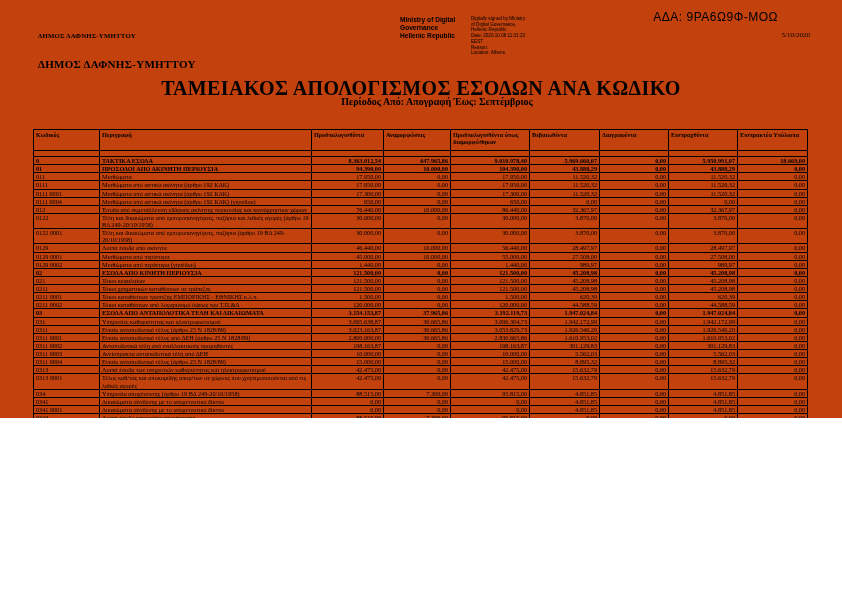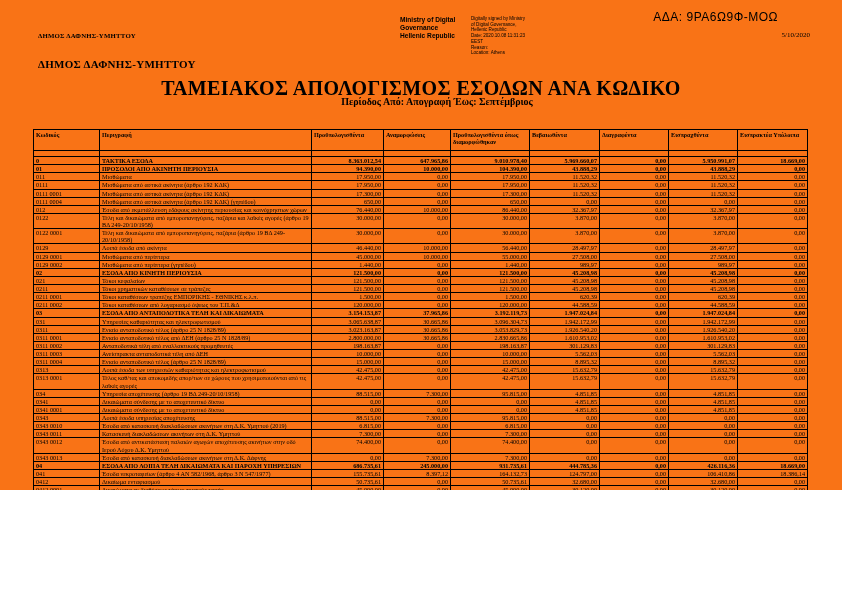--- a/index.html
+++ b/index.html
@@ -1,16 +1,16 @@
 <!DOCTYPE html>
 <html><head>
 <meta charset="utf-8">
 <style>
   html,body{margin:0;padding:0;background:#ffffff;}
-  .page{position:relative;width:842px;height:490px;background:#f97316;color:#000;
+  .page{position:relative;width:842px;height:418px;background:#c2410c;color:#000;
         font-family:"Liberation Serif",serif;overflow:hidden;}
   
   .muni-small{position:absolute;left:38px;top:32px;font-size:6.8px;font-weight:bold;letter-spacing:.2px;}
   .doc-date{position:absolute;right:32px;top:31px;font-size:7px;}
   .ada{position:absolute;right:64px;top:10px;font-family:"Liberation Sans",sans-serif;
        font-size:12px;letter-spacing:.5px;}
   .sig{position:absolute;left:400px;top:16px;display:flex;gap:7px;}
   .sig-left{width:64px;font-family:"Liberation Sans",sans-serif;font-weight:bold;
             font-size:6.6px;line-height:1.18;}
   .sig-right{width:86px;font-family:"Liberation Sans",sans-serif;font-size:4.6px;line-height:1.25;}

